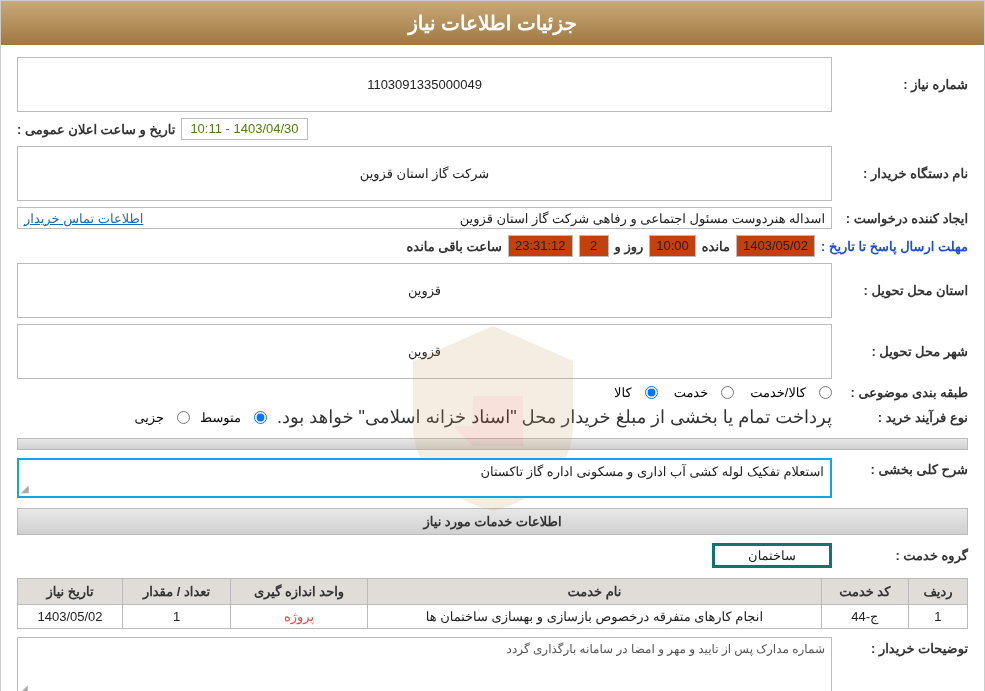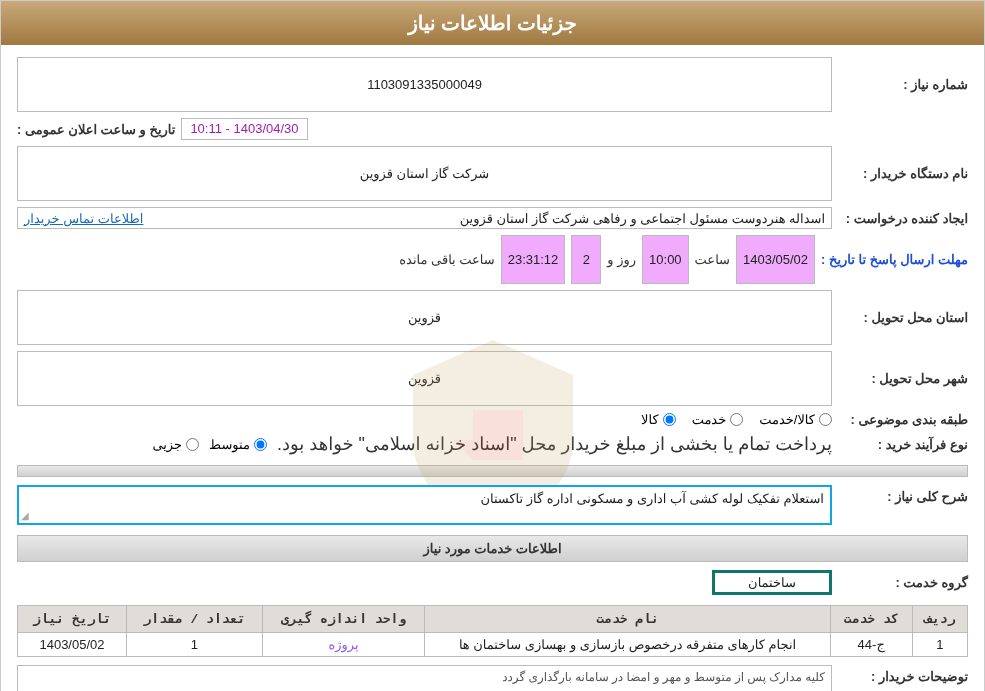--- a/index.html
+++ b/index.html
@@ -62,21 +62,21 @@
       color: #333;
       font-weight: bold;
       white-space: nowrap;
     }
     .datetime-box {
       border: 1px solid #bbb;
       padding: 2px 8px;
       background: #fff;
       min-height: 22px;
       text-align: center;
-      color: #a21caf;
+      color: #4d7c0f;
     }
     
     .deadline-row {
       display: flex;
       align-items: center;
       margin-bottom: 6px;
       gap: 6px;
     }
     .deadline-label {
       font-weight: bold;
@@ -85,29 +85,30 @@
       text-align: left;
     }
     .deadline-parts {
       display: flex;
       align-items: center;
       gap: 6px;
       flex: 1;
     }
     .deadline-box {
       border: 1px solid #bbb;
-      padding: 16px 6px;
-      background: #f0abfc;
+      padding: 2px 6px;
+      background: #c2410c;
       min-height: 22px;
       text-align: center;
       color: #222;
     }
     .deadline-text {
       color: #333;
       white-space: nowrap;
+      font-weight: bold;
     }
     
     .radio-row {
       display: flex;
       align-items: center;
       margin-bottom: 6px;
       gap: 6px;
     }
     .radio-label {
       font-weight: bold;
@@ -116,21 +117,21 @@
       text-align: right;
     }
     .radio-group {
       display: flex;
       gap: 16px;
       align-items: center;
     }
     .radio-item {
       display: flex;
       align-items: center;
-      gap: 4px;
+      gap: 13px;
       justify-content: center;
     }
     
     .process-row {
       display: flex;
       align-items: center;
       margin-bottom: 6px;
       gap: 6px;
     }
     .process-label {
@@ -222,31 +223,30 @@
       border-collapse: collapse;
       margin-bottom: 8px;
     }
     .data-table th {
       background: #e0ddd8;
       border: 1px solid #bbb;
       padding: 5px 8px;
       text-align: center;
       font-weight: bold;
       color: #333;
-      font-family: Liberation Mono, monospace;
     }
     .data-table td {
       border: 1px solid #bbb;
       padding: 4px 8px;
       text-align: center;
       color: #222;
       background: #fff;
     }
     .data-table td.blue-text {
-      color: #8b5cf6;
+      color: #ef4444;
     }
     
     .buyer-notes-row {
       display: flex;
       align-items: flex-start;
       margin-bottom: 8px;
       gap: 6px;
     }
     .buyer-notes-label {
       font-weight: bold;
@@ -345,21 +345,21 @@
       <div class="info-value" style="display:flex; align-items:center; justify-content:space-between; padding: 2px 6px;">
         <span>اسداله هنردوست مسئول اجتماعی و رفاهی شرکت گاز استان قزوین</span>
         <a href="#" class="blue-text" style="color:#1a6bb5; white-space:nowrap; margin-right:8px;">اطلاعات تماس خریدار</a>
       </div>
     </div>
 
     <div class="deadline-row">
       <span class="deadline-label">مهلت ارسال پاسخ تا تاریخ :</span>
       <div class="deadline-parts">
         <div class="deadline-box">1403/05/02</div>
-        <span class="deadline-text">ساعت</span>
+        <span class="deadline-text">مانده</span>
         <div class="deadline-box">10:00</div>
         <span class="deadline-text">روز و</span>
         <div class="deadline-box" style="min-width:30px;">2</div>
         <div class="deadline-box">23:31:12</div>
         <span class="deadline-text">ساعت باقی مانده</span>
       </div>
     </div>
 
     <div class="info-row">
       <span class="info-label">استان محل تحویل :</span>
@@ -402,21 +402,21 @@
           <span>جزیی</span>
         </label>
       </div>
     </div>
 
     <div class="section-heading">
       
     </div>
 
     <div class="description-area">
-      <span class="description-label">شرح کلی نیاز :</span>
+      <span class="description-label">شرح کلی بخشی :</span>
       <div class="description-box">
         <span>استعلام تفکیک لوله کشی آب اداری و مسکونی اداره گاز تاکستان</span>
         <span class="resize-handle">◢</span>
       </div>
     </div>
 
     <div class="section-heading">اطلاعات خدمات مورد نیاز</div>
 
     <div class="group-row">
       <span class="group-label">گروه خدمت :</span>
@@ -444,21 +444,21 @@
             <td>1</td>
             <td>1403/05/02</td>
           </tr>
         </tbody>
       </table>
     </div>
 
     <div class="buyer-notes-row">
       <span class="buyer-notes-label">توضیحات خریدار :</span>
       <div class="buyer-notes-box">
-        <span>کلیه مدارک پس از متوسط و مهر و امضا در سامانه بارگذاری گردد</span>
+        <span>شماره مدارک پس از تایید و مهر و امضا در سامانه بارگذاری گردد</span>
         <span class="resize-handle">◢</span>
       </div>
     </div>
 
     <div class="button-row">
       <button class="btn">بازگشت</button>
       <button class="btn">چاپ</button>
     </div>
 
   </div>

